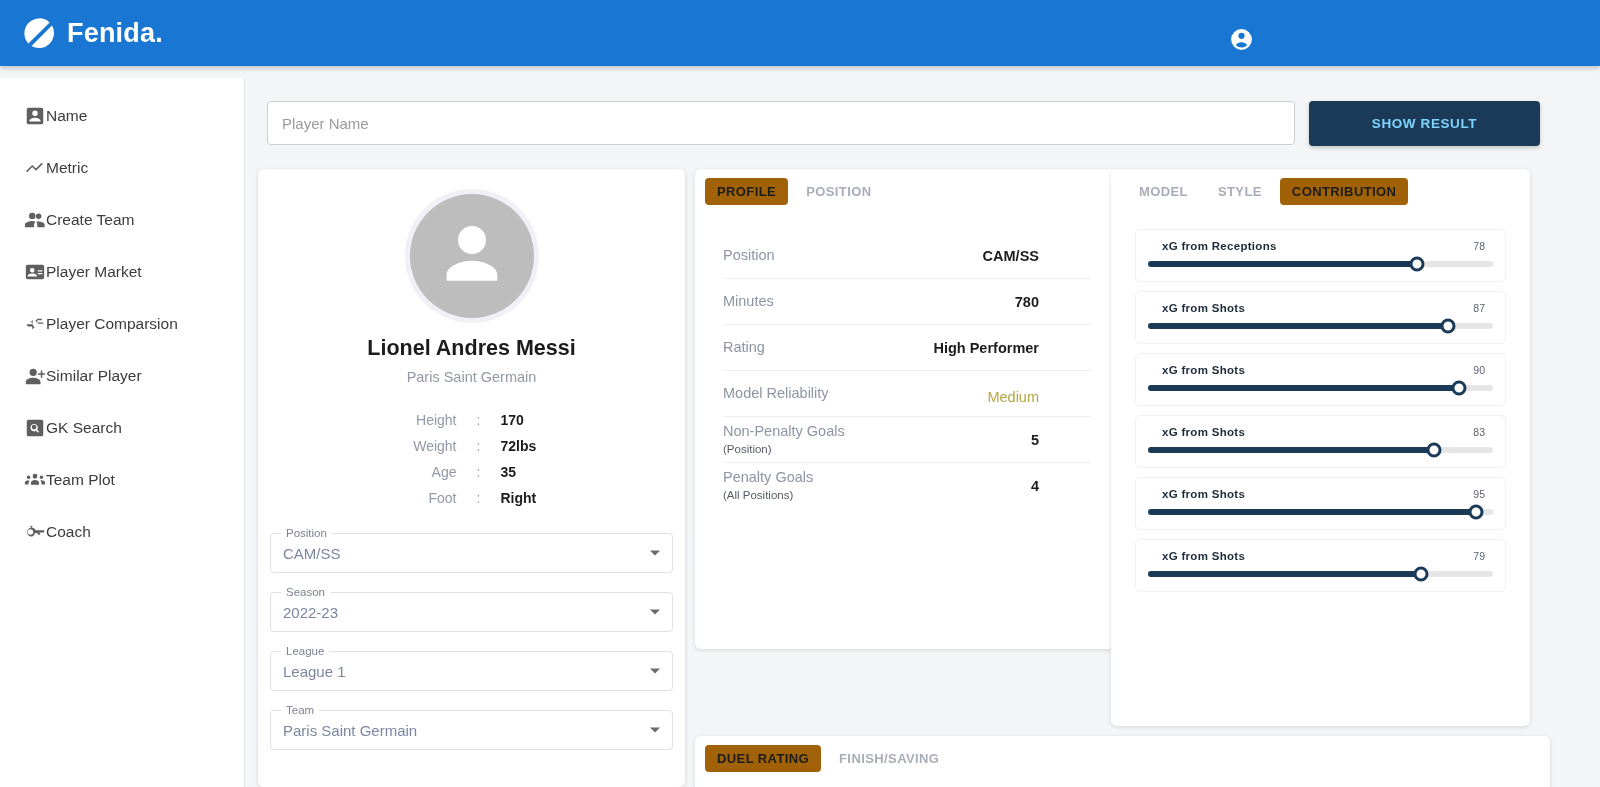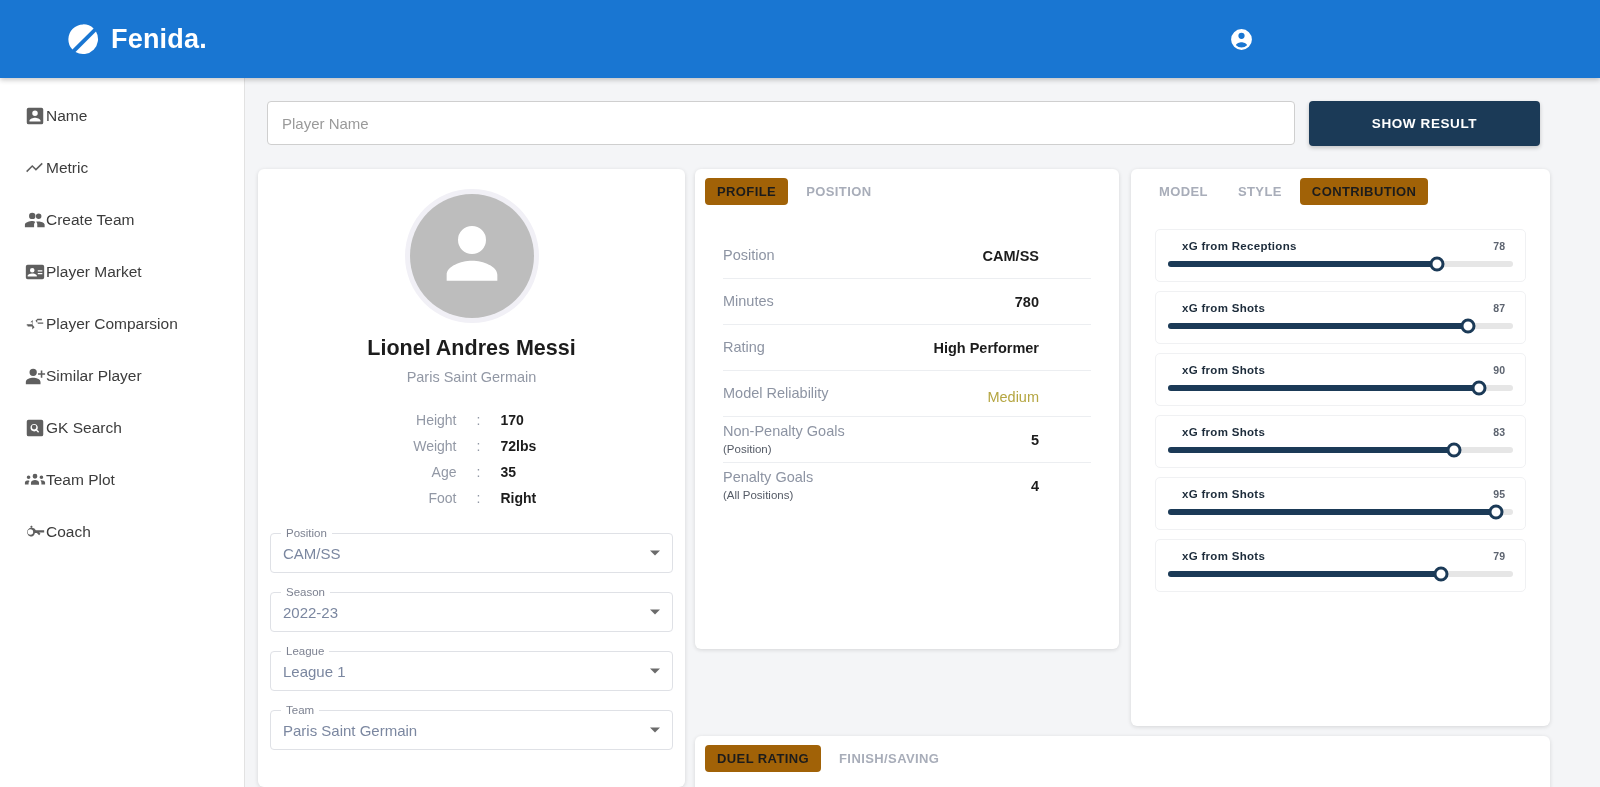--- a/index.html
+++ b/index.html
@@ -7,26 +7,25 @@
   body {
     font-family: "Liberation Sans", sans-serif;
     background: #f4f5f7;
     color: #2b2b2b;
     -webkit-font-smoothing: antialiased;
   }
 
   
   .topbar {
     position: absolute; top: 0; left: 0;
-    width: 1600px; height: 78px;
+    width: 1600px; height: 66px;
     background: #1976d2;
     display: flex; align-items: center;
     box-shadow: 0 2px 5px rgba(0,0,0,.22);
     z-index: 20;
-    padding-left: 44px;
   }
   .logo-wrap { display: flex; align-items: center; margin-left: 22px; gap: 11px; }
   .logo-mark { width: 34px; height: 34px; }
   .logo-text {
     color: #fff; font-size: 27px; font-weight: 700; letter-spacing: .2px;
   }
   .account-btn {
     position: absolute; left: 1229px; top: 27px;
     width: 25px; height: 25px; cursor: pointer;
   }
@@ -65,21 +64,21 @@
   .search-input {
     width: 1028px; height: 44px;
     background: #fff; border: 1px solid #cfcfcf; border-radius: 4px;
     padding: 0 14px; font-size: 15px; color: #333;
     font-family: "Liberation Sans", sans-serif;
     outline: none;
   }
   .search-input::placeholder { color: #9a9a9a; }
   .show-btn {
     width: 231px; height: 45px;
-    background: #1b3a57; color: #ffffff;
+    background: #1b3a57; color: #7dd3fc;
     border: none; border-radius: 4px;
     font-size: 13.5px; font-weight: 700; letter-spacing: .6px;
     cursor: pointer;
     box-shadow: 0 2px 4px rgba(0,0,0,.2);
     font-family: "Liberation Sans", sans-serif;
   }
 
   
   .card {
     background: #fff; border-radius: 6px;
@@ -159,35 +158,35 @@
     min-height: 46px; border-bottom: 1px solid #eceef1;
   }
   .stat-row:last-child { border-bottom: none; gap: 6px; }
   .stat-k { font-size: 14.5px; color: #8d94a3; line-height: 1.35; }
   .stat-sub { display: block; font-size: 11.5px; color: #555b66; }
   .stat-v { font-size: 14.5px; font-weight: 700; color: #1c1c1c; padding-right: 52px; }
   .stat-v.warn { color: #b5a642; font-weight: 400; margin-top: 7px; }
 
   
   .contrib-card {
-    position: absolute; top: 91px; left: 886px;
+    position: absolute; top: 91px; left: 866px;
     width: 419px; height: 557px;
     padding: 9px 16px 0;
   }
   .slider-list { margin-top: 24px; padding: 0 8px; }
   .slider-item {
     background: #fff; border: 1px solid #f0f1f3; border-radius: 5px;
     padding: 10px 12px 14px; margin-bottom: 9px;
   }
   .slider-head {
     display: flex; justify-content: space-between; align-items: baseline;
     padding: 0 8px 0 14px;
   }
   .slider-name { font-size: 11.5px; font-weight: 700; letter-spacing: .3px; color: #1c2b3a; }
-  .slider-val { font-size: 10.5px; color: #5d6470; font-weight: bold; }
+  .slider-val { font-size: 10.5px; color: #5d6470; }
   .track {
     position: relative; height: 6px; border-radius: 3px;
     background: #e6e6e6; margin-top: 9px;
   }
   .track .fill { position: absolute; left: 0; top: 0; height: 6px; border-radius: 3px; background: #1b3a57; }
   .track .knob {
     position: absolute; top: 50%; width: 15px; height: 15px;
     transform: translate(-50%, -50%);
     border-radius: 50%; background: #fff;
     border: 3px solid #1b3a57; cursor: pointer;

